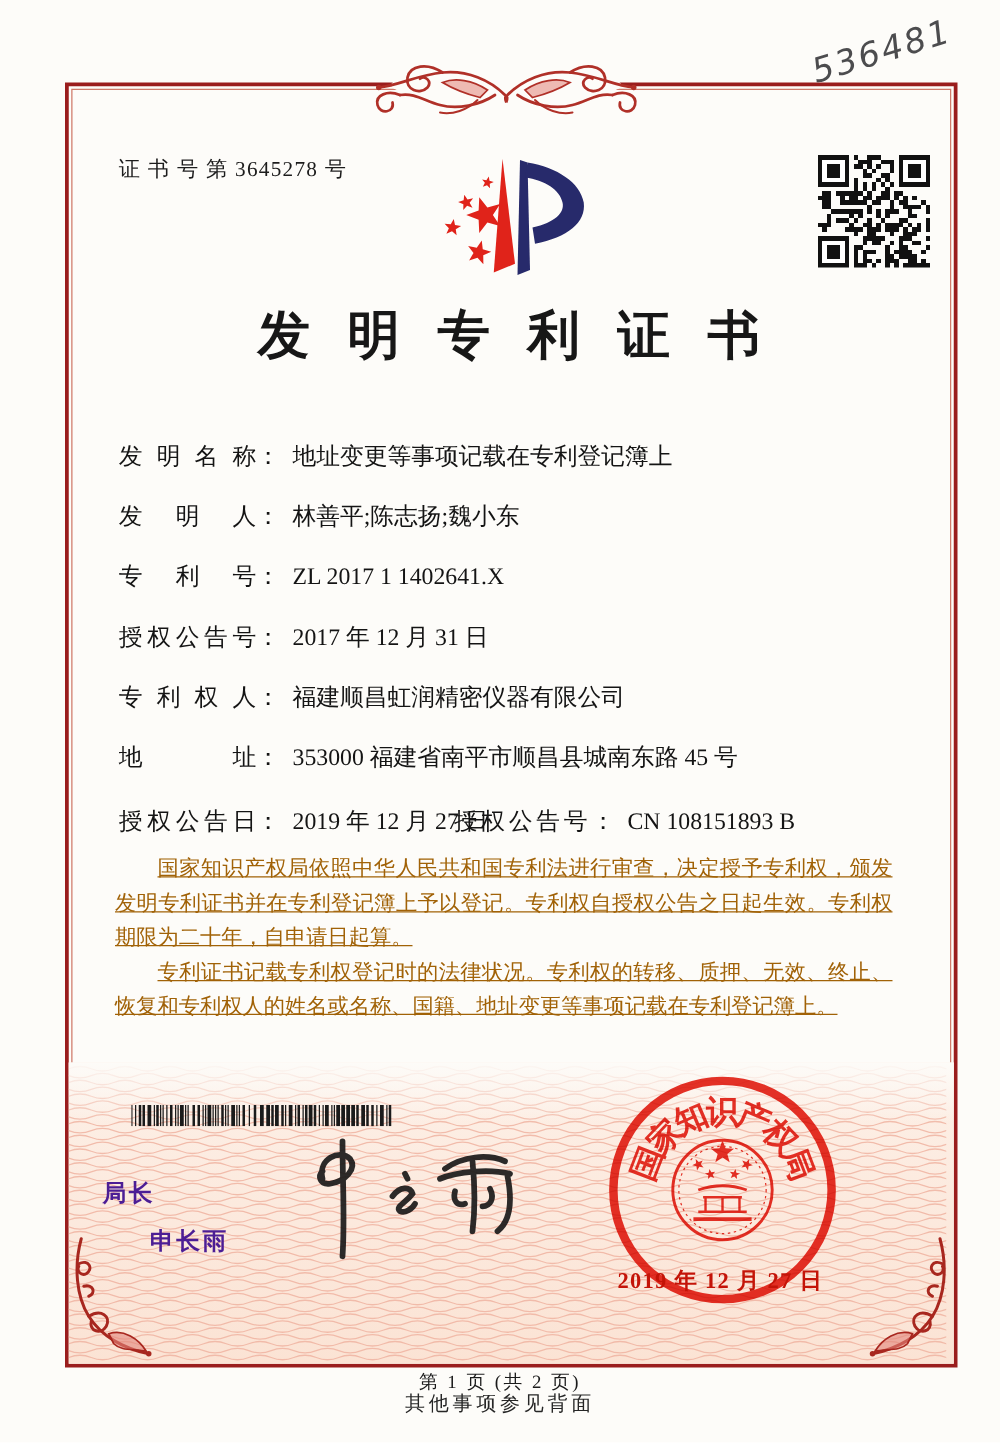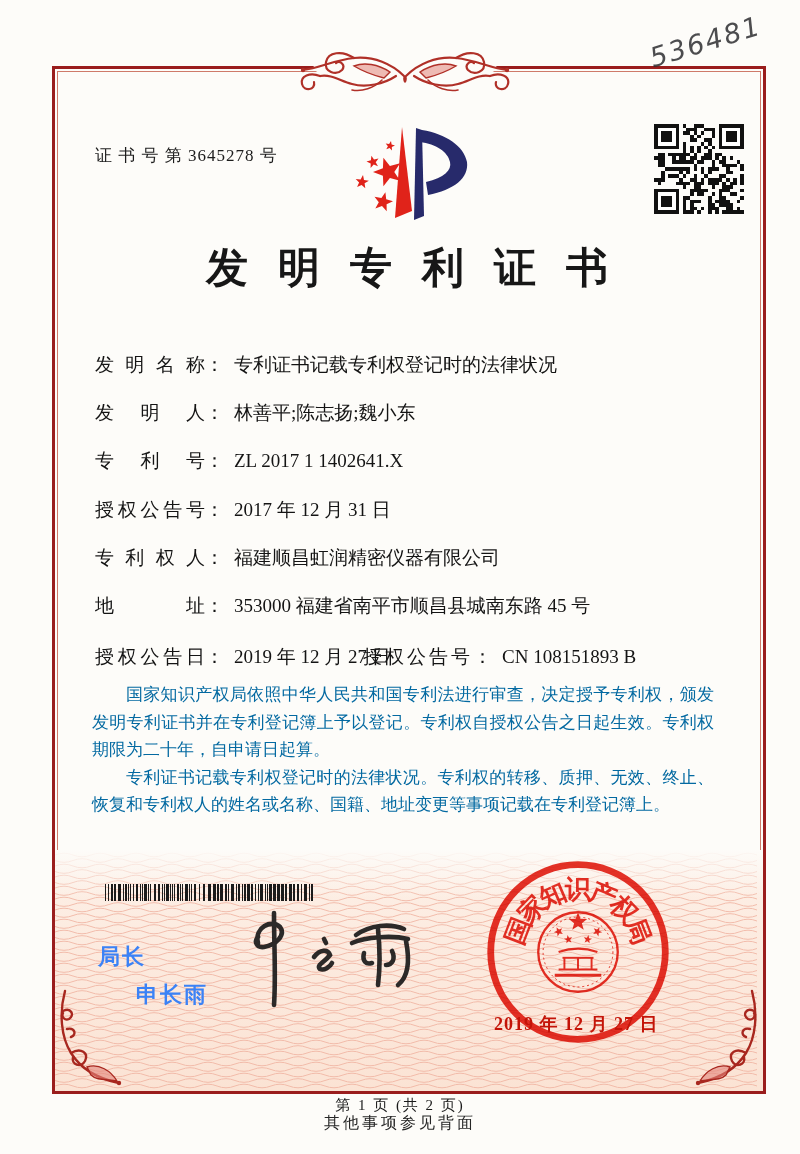--- a/index.html
+++ b/index.html
@@ -8,31 +8,31 @@
   .abs{position:absolute;}
   
   .frame{left:52px;top:66px;width:708px;height:1022px;border:3px solid #9a1d1d;}
   .frame .innerline{position:absolute;left:2px;top:2px;right:2px;bottom:2px;border:1px solid #cf7a6a;}
   
   .band{position:absolute;left:0;right:0;bottom:0;height:241px;background:linear-gradient(180deg,#fdf0e7,#fbe3d4);}
   .band svg{display:block;}
   .bandfade{position:absolute;top:0;left:0;right:0;height:48px;
     background:linear-gradient(180deg,rgba(253,252,249,.96),rgba(253,252,249,0));}
   
-  .certno{left:95px;top:124px;font-size:17px;color:#1c1c1c;letter-spacing:1px;margin-top:20px;}
+  .certno{left:95px;top:124px;font-size:17px;color:#1c1c1c;letter-spacing:1px;}
   .title{left:0;right:0;top:240px;text-align:center;font-size:42px;font-weight:700;
     letter-spacing:30px;padding-left:44px;color:#171717;}
   .frow{left:95px;font-size:19px;color:#141414;white-space:nowrap;}
   .flabel{display:inline-block;width:110px;text-align:justify;text-align-last:justify;vertical-align:bottom;}
   .colon{margin-right:10px;}
   .pair2{position:absolute;left:268px;top:0;white-space:nowrap;text-align:right;}
   .flabel2{letter-spacing:3px;}
-  .paras{left:92px;top:681px;width:622px;font-size:17px;line-height:27.5px;color:#0369a1;text-align:justify;}
+  .paras{left:92px;top:681px;width:622px;font-size:17px;line-height:27.5px;color:#a16207;text-align:justify;text-decoration:underline;}
   .paras p{margin:0;text-indent:2em;}
-  .officer{left:98px;font-size:22px;font-weight:700;color:#3b82f6;
+  .officer{left:82px;font-size:19px;font-weight:700;color:#4c1d95;
     font-family:"Liberation Sans","DejaVu Sans",sans-serif;letter-spacing:2px;}
   .sealdate{left:494px;top:1012px;font-size:18px;font-weight:700;color:#c41408;letter-spacing:1px;}
   .pageinfo{left:0;right:0;top:1096px;text-align:center;font-size:15px;color:#1b1b1b;letter-spacing:2px;}
   .backnote{left:0;right:0;top:1113px;text-align:center;font-size:16px;color:#262626;letter-spacing:3px;}
   .handno{left:648px;top:26px;font-size:27px;color:rgba(45,45,48,.85);
     font-family:"DejaVu Sans",sans-serif;font-style:italic;transform:rotate(-17deg);letter-spacing:2px;}
   .seal{mix-blend-mode:multiply;opacity:.94;}
 </style>
 </head>
 <body>
@@ -358,21 +358,21 @@
       <rect x="19" y="1" width="5" height="5" fill="#fff"></rect>
       <rect x="20" y="2" width="3" height="3" fill="#111"></rect>
       <rect x="0" y="18" width="7" height="7" fill="#111"></rect>
       <rect x="1" y="19" width="5" height="5" fill="#fff"></rect>
       <rect x="2" y="20" width="3" height="3" fill="#111"></rect>
     </svg>
 
   <div class="abs title">发明专利证书</div>
 
   <div class="abs frow" style="top:352px;">
-    <span class="flabel">发明名称</span><span class="colon">：</span><span>专利证书记载专利权登记时的法律状况</span>
+    <span class="flabel">发明名称</span><span class="colon">：</span><span>地址变更等事项记载在专利登记簿上</span>
   </div>
   <div class="abs frow" style="top:400px;">
     <span class="flabel">发明人</span><span class="colon">：</span><span>林善平;陈志扬;魏小东</span>
   </div>
   <div class="abs frow" style="top:448px;">
     <span class="flabel">专利号</span><span class="colon">：</span><span>ZL 2017 1 1402641.X</span>
   </div>
   <div class="abs frow" style="top:497px;">
     <span class="flabel">授权公告号</span><span class="colon">：</span><span>2017 年 12 月 31 日</span>
   </div>

